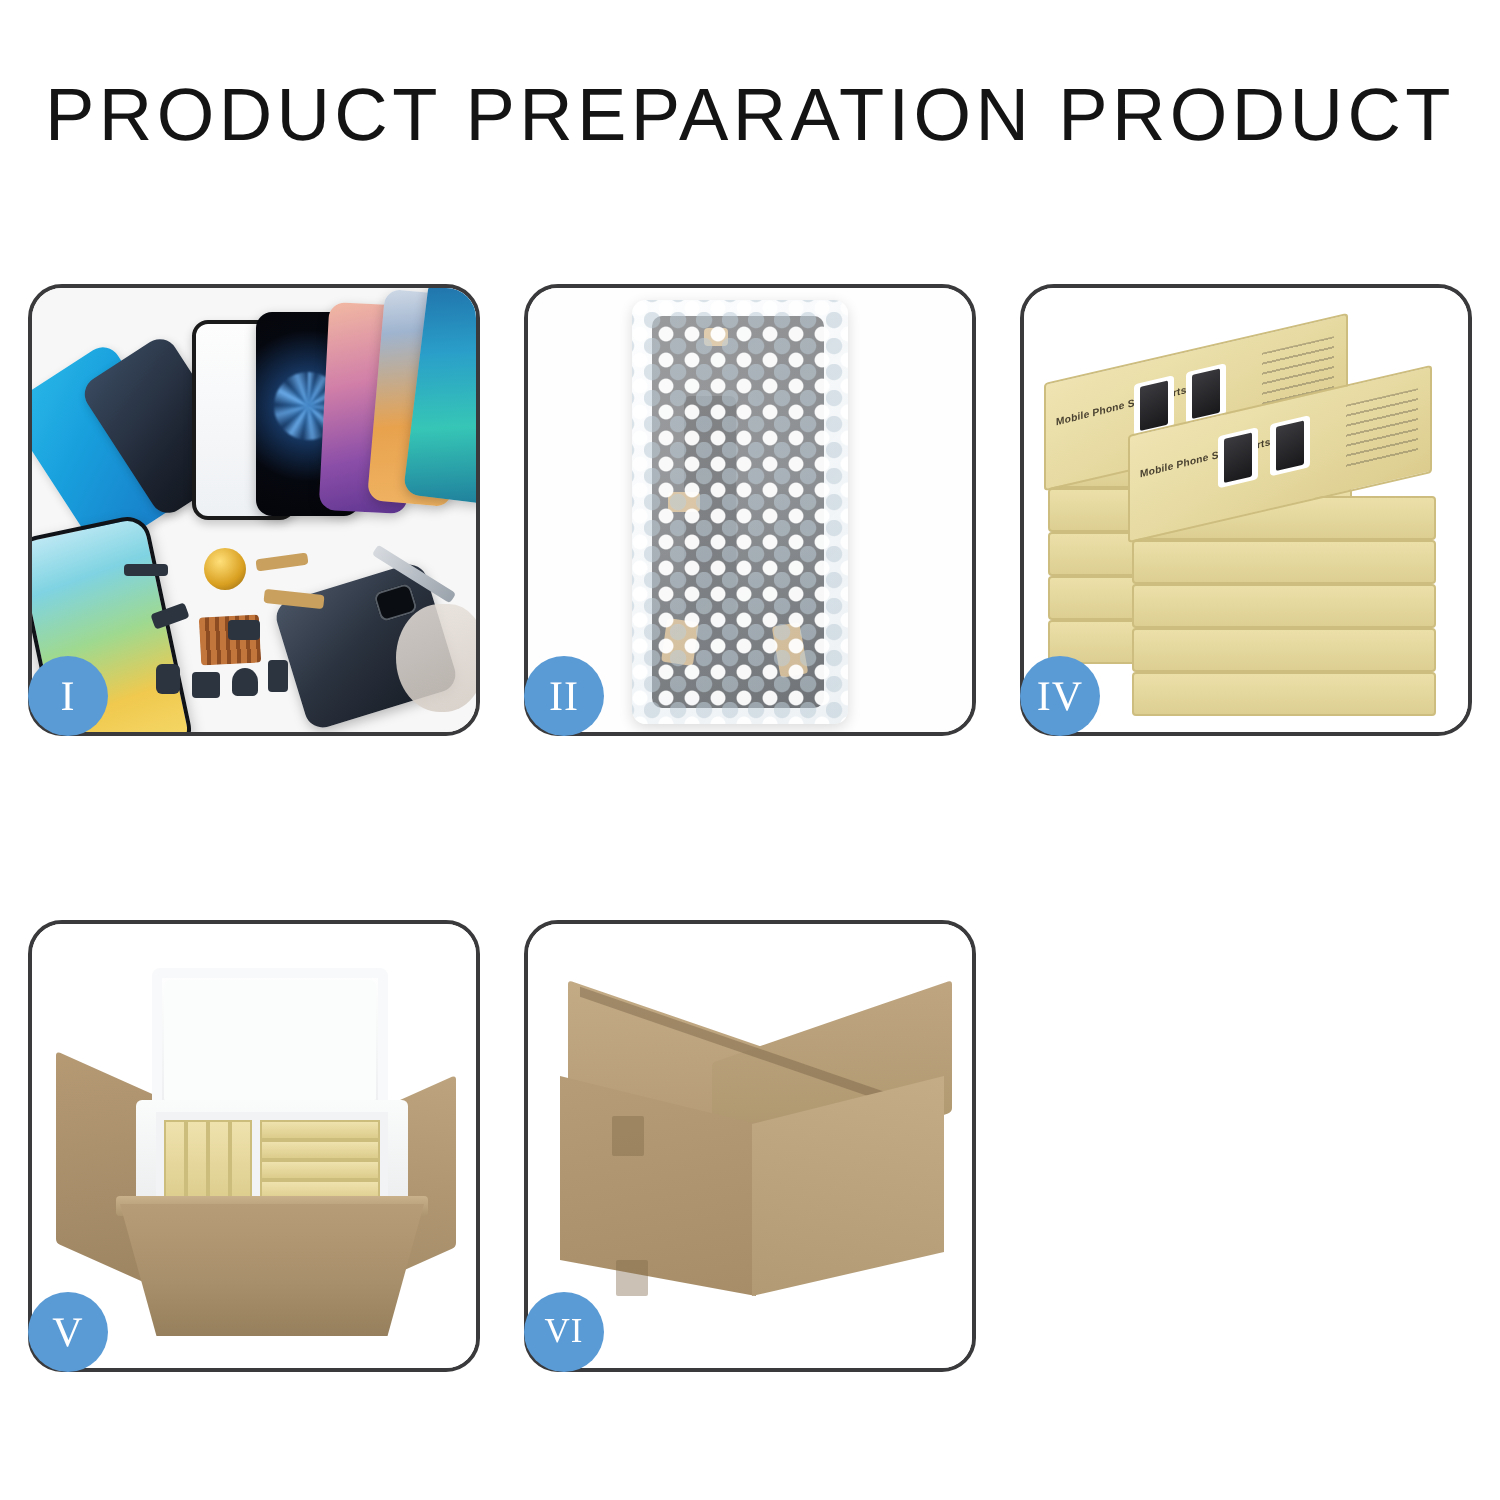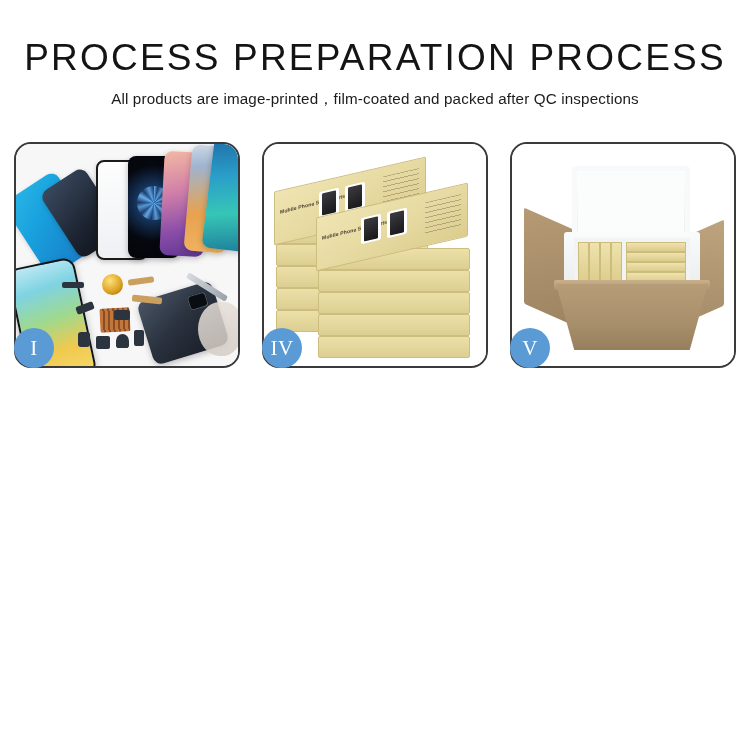--- a/index.html
+++ b/index.html
@@ -320,22 +320,21 @@
     clip-path:polygon(0 24px,100% 0,100% calc(100% - 22px),0 100%);
   }
   .c-tab{position:absolute;background:rgba(125,102,70,.4);border-radius:1px;}
 </style>
 </head>
 <body>
 
 <div class="page">
 
   <div class="header">
-    <div class="title">PROCESS PREPARATION PROCESS</div>
-    <div class="subtitle">All products are image-printed，film-coated and packed after QC inspections</div>
+    <div class="title">PRODUCT PREPARATION PRODUCT</div>
   </div>
 
   <div class="grid">
 
     <div class="panel">
       <div class="stage p1">
         <div class="ph sp1"></div>
         <div class="ph sp1b"></div>
         <div class="ph glass"></div>
         <div class="ph dark"></div>
@@ -354,20 +353,33 @@
         <div class="chip" style="left:118px;top:186px;width:10px;height:16px;"></div>
         <div class="chip" style="left:60px;top:160px;width:18px;height:8px;transform:rotate(-20deg);"></div>
         <div class="flex" style="left:112px;top:134px;width:26px;height:6px;transform:rotate(-8deg);"></div>
         <div class="flex" style="left:116px;top:152px;width:30px;height:7px;transform:rotate(6deg);"></div>
         <div class="tweez"></div>
         <div class="hand"></div>
       </div>
       <div class="badge">I</div>
     </div>
 
+    <div class="panel">
+      <div class="stage p2">
+        <div class="bw-item">
+          <div class="innerdark"></div>
+          <div class="tabA"></div>
+          <div class="tabB"></div>
+          <div class="tabC"></div>
+          <div class="tabD"></div>
+        </div>
+        <div class="bubble"></div>
+      </div>
+      <div class="badge">II</div>
+    </div>
 
 
     <div class="panel">
       <div class="stage p4">
         <div class="stackwrap">
 
           <div class="sbox" style="left:4px;  top:60px;"></div>
           <div class="sbox" style="left:4px;  top:82px;"></div>
           <div class="sbox" style="left:4px;  top:104px;"></div>
           <div class="sbox" style="left:4px;  top:126px;"></div>
@@ -421,15 +433,27 @@
           <div class="ybar" style="left:52px; top:14px;width:58px; height:8px;"></div>
           <div class="ybar" style="left:52px; top:24px;width:58px; height:8px;"></div>
           <div class="ybar" style="left:52px; top:34px;width:58px; height:9px;"></div>
         </div>
         <div class="v-rim"></div>
         <div class="v-body"></div>
       </div>
       <div class="badge">V</div>
     </div>
 
+    <div class="panel">
+      <div class="stage p6">
+        <div class="c-top"></div>
+        <div class="c-top2"></div>
+        <div class="c-seam"></div>
+        <div class="c-left"></div>
+        <div class="c-right"></div>
+        <div class="c-tab" style="left:42px;top:96px;width:16px;height:20px;"></div>
+        <div class="c-tab" style="left:44px;top:168px;width:16px;height:18px;"></div>
+      </div>
+      <div class="badge sm">VI</div>
+    </div>
 
   </div>
 </div>
 
 </body></html>

